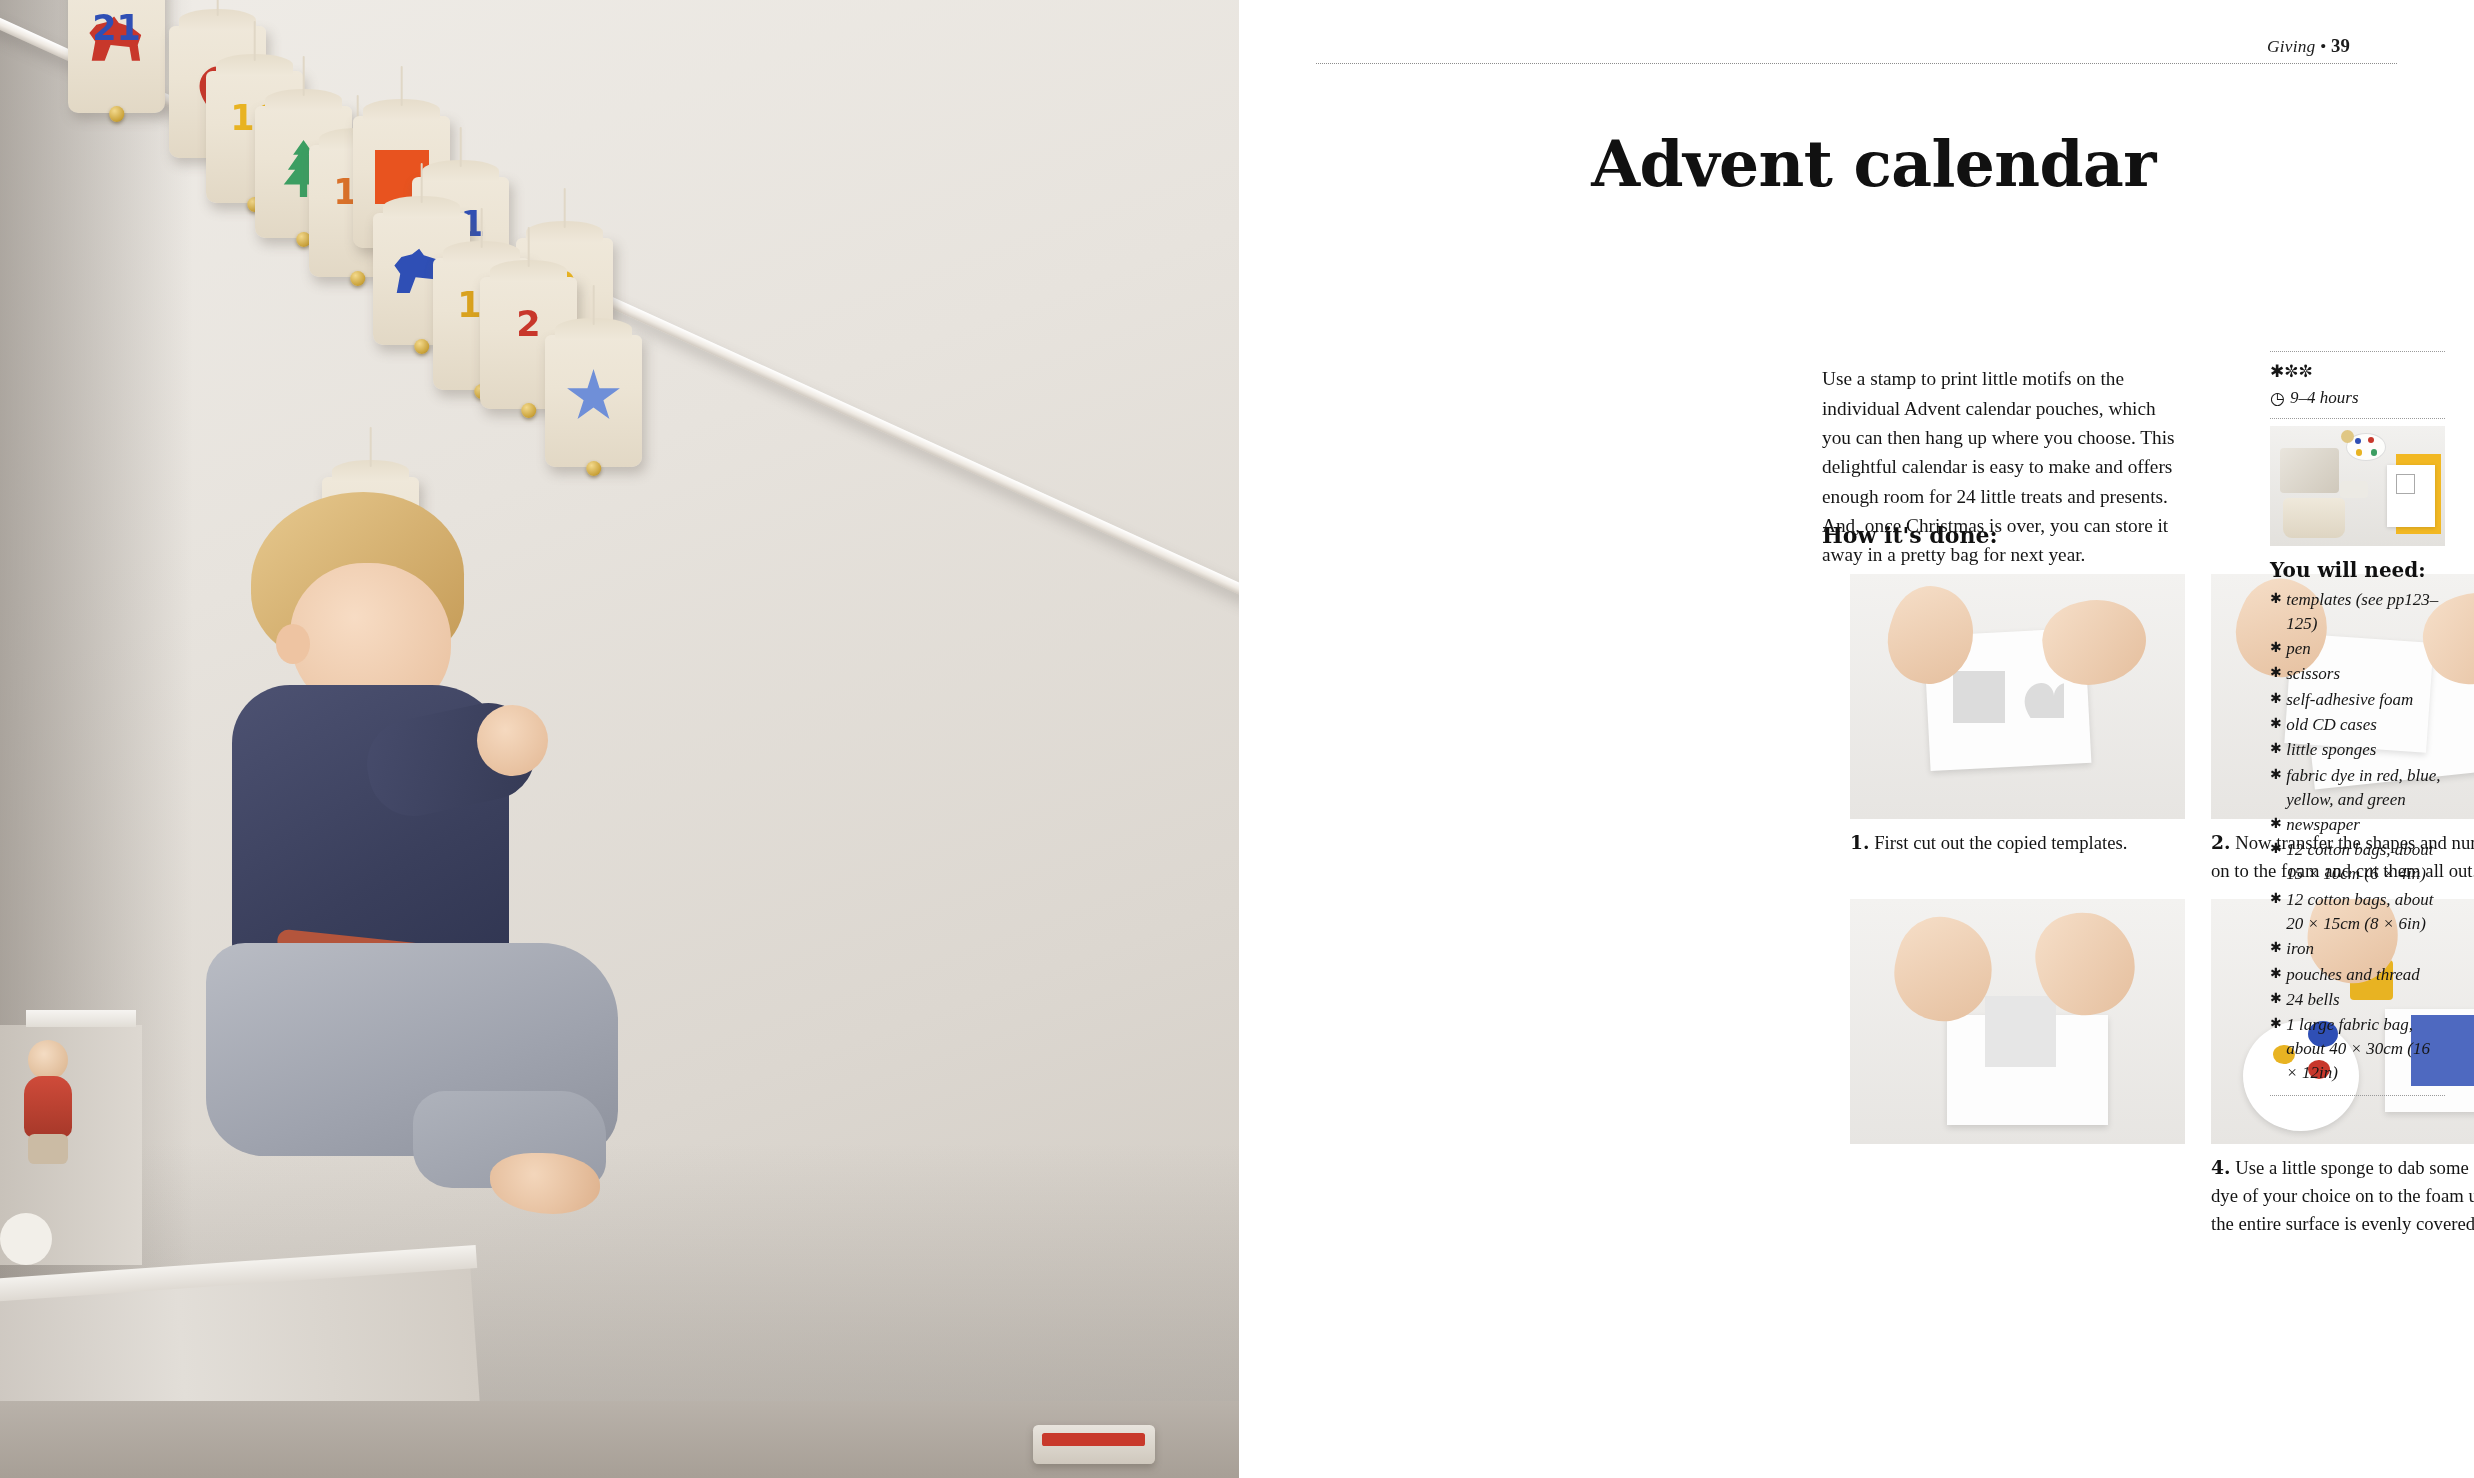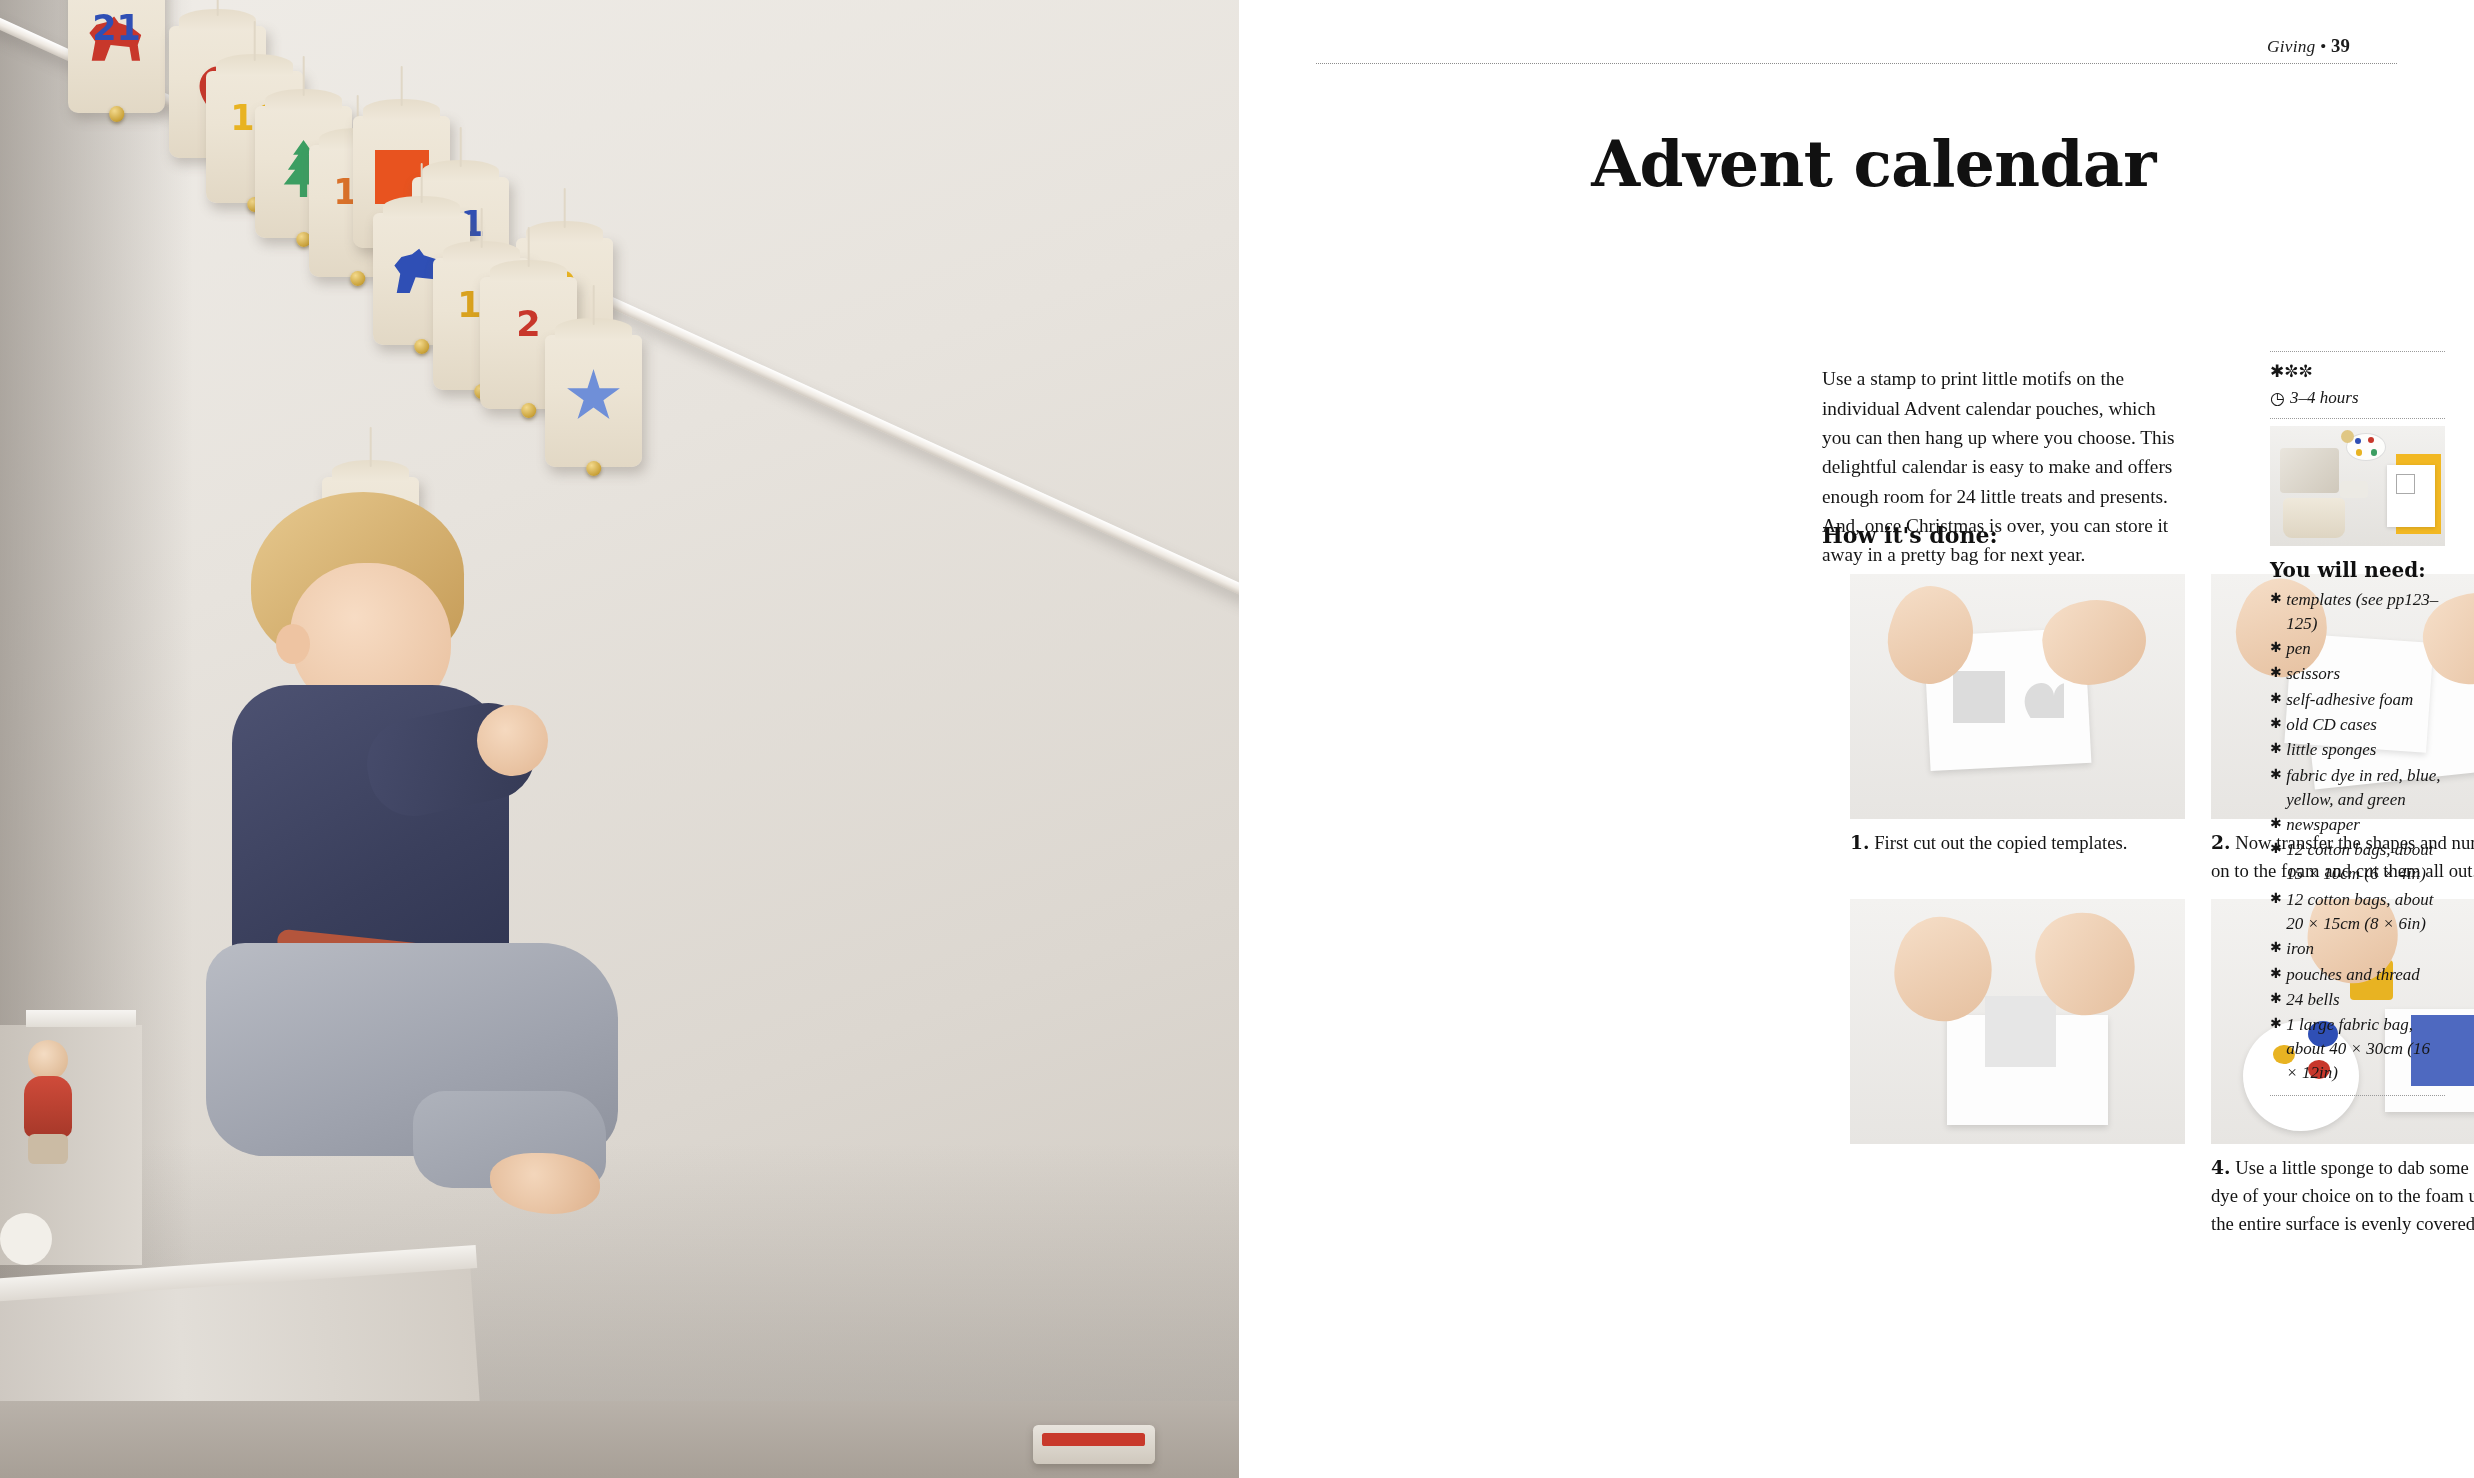--- a/index.html
+++ b/index.html
@@ -484,21 +484,21 @@
         </div>
       </div>
 
     <div class="sidebar">
       <div class="side-rule"></div>
       <div class="side-line">
         <span>✱✼✼</span>
       </div>
       <div class="side-line">
         <span>◷</span>
-        <em>3–4 hours</em>
+        <em>9–4 hours</em>
       </div>
       <div class="side-rule"></div>
 
       <div class="side-photo">
         <div style="position:absolute;left:10.3px;top:22px;width:59px;height:45px;background:linear-gradient(135deg,#e9e5dd,#cfc8bb);border-radius:3.9px;"></div>
         <div style="position:absolute;left:13px;top:72px;width:62px;height:40px;background:linear-gradient(to bottom,#efe9db,#ded5c2);border-radius:5.2px 5.2px 9px 9px;"></div>
         <div style="position:absolute;left:76px;top:6.4px;width:40px;height:28px;background:#fdfdfb;border-radius:50%;border:0.6px solid #ddd;"></div>
         <div style="position:absolute;left:85px;top:11.6px;width:6.4px;height:6.4px;background:#2f4fb5;border-radius:50%;"></div>
         <div style="position:absolute;left:98px;top:10.3px;width:6.4px;height:6.4px;background:#c8372b;border-radius:50%;"></div>
         <div style="position:absolute;left:86px;top:23px;width:6.4px;height:6.4px;background:#e8b322;border-radius:50%;"></div>

